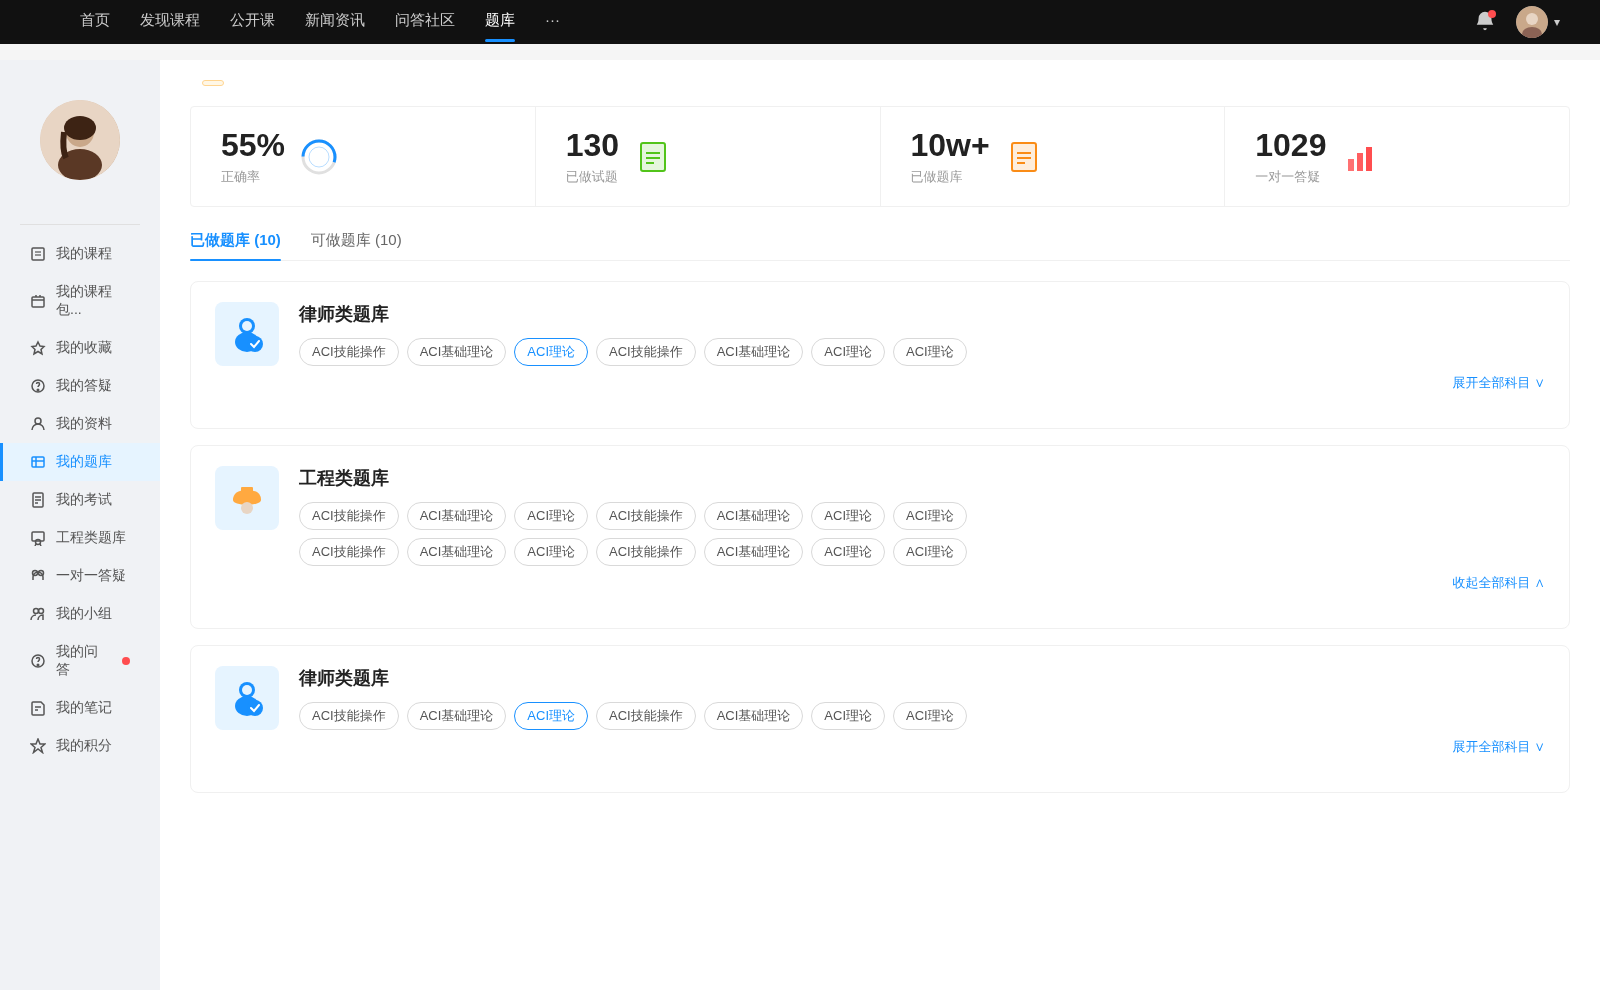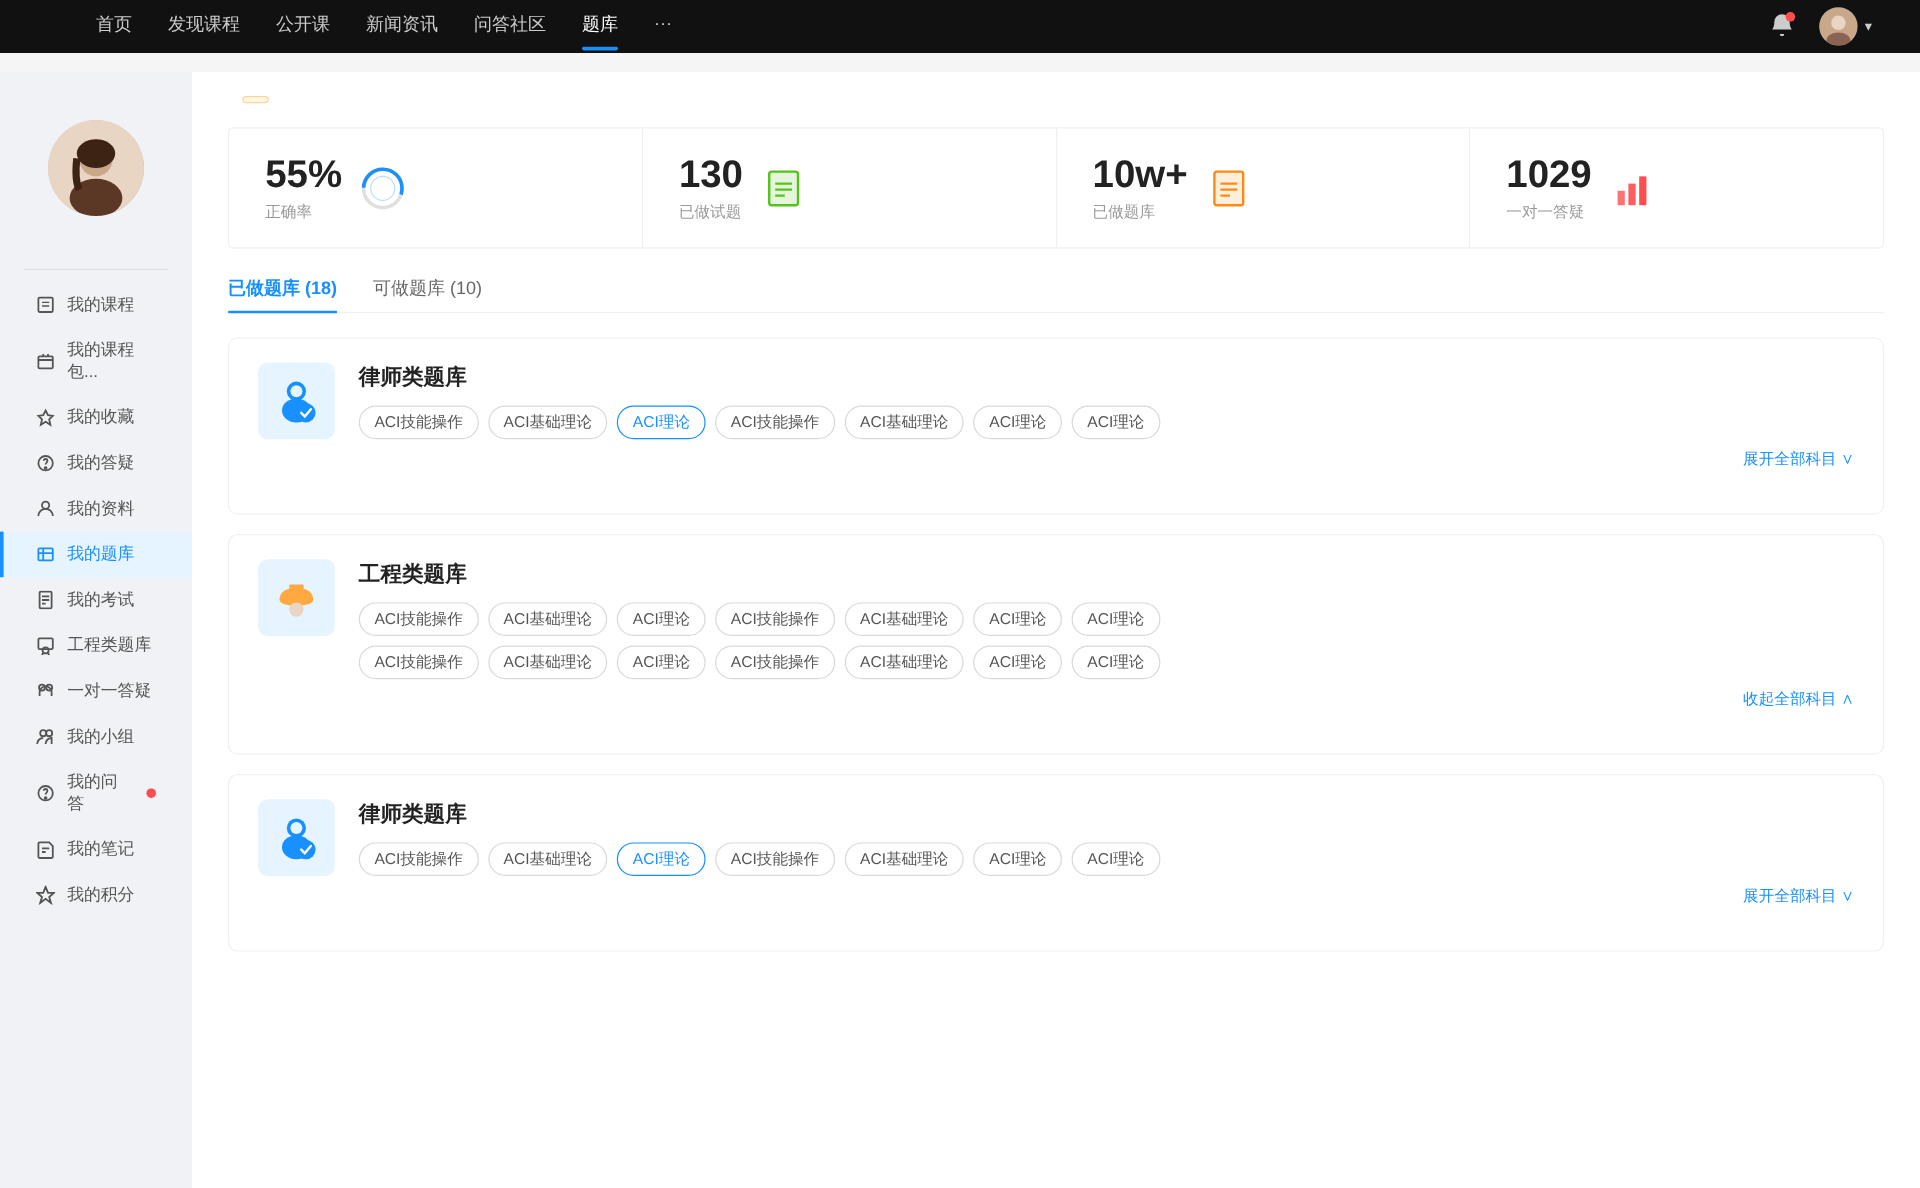--- a/index.html
+++ b/index.html
@@ -346,21 +346,21 @@
             <svg width="36" height="36" viewBox="0 0 36 36">
               <rect x="6" y="20" width="6" height="12" fill="#ff4d4f" opacity="0.8"></rect>
               <rect x="15" y="14" width="6" height="18" fill="#ff4d4f" opacity="0.9"></rect>
               <rect x="24" y="8" width="6" height="24" fill="#ff4d4f"></rect>
             </svg>
           </div>
   </div>
       </div>
 
     <div class="tabs" id="tabs">
-        <div class="tab active">已做题库 (18)</div>
+        <div class="tab active">已做题库 (10)</div>
         <div class="tab">可做题库 (10)</div>
       </div>
 
     <div id="banks-container">
         <div class="bank-card">
     <div class="bank-header">
       <div class="bank-icon">
               <svg width="40" height="40" viewBox="0 0 40 40">
     <circle cx="20" cy="12" r="8" fill="#1890ff"></circle>
     <ellipse cx="20" cy="28" rx="12" ry="10" fill="#1890ff"></ellipse>

